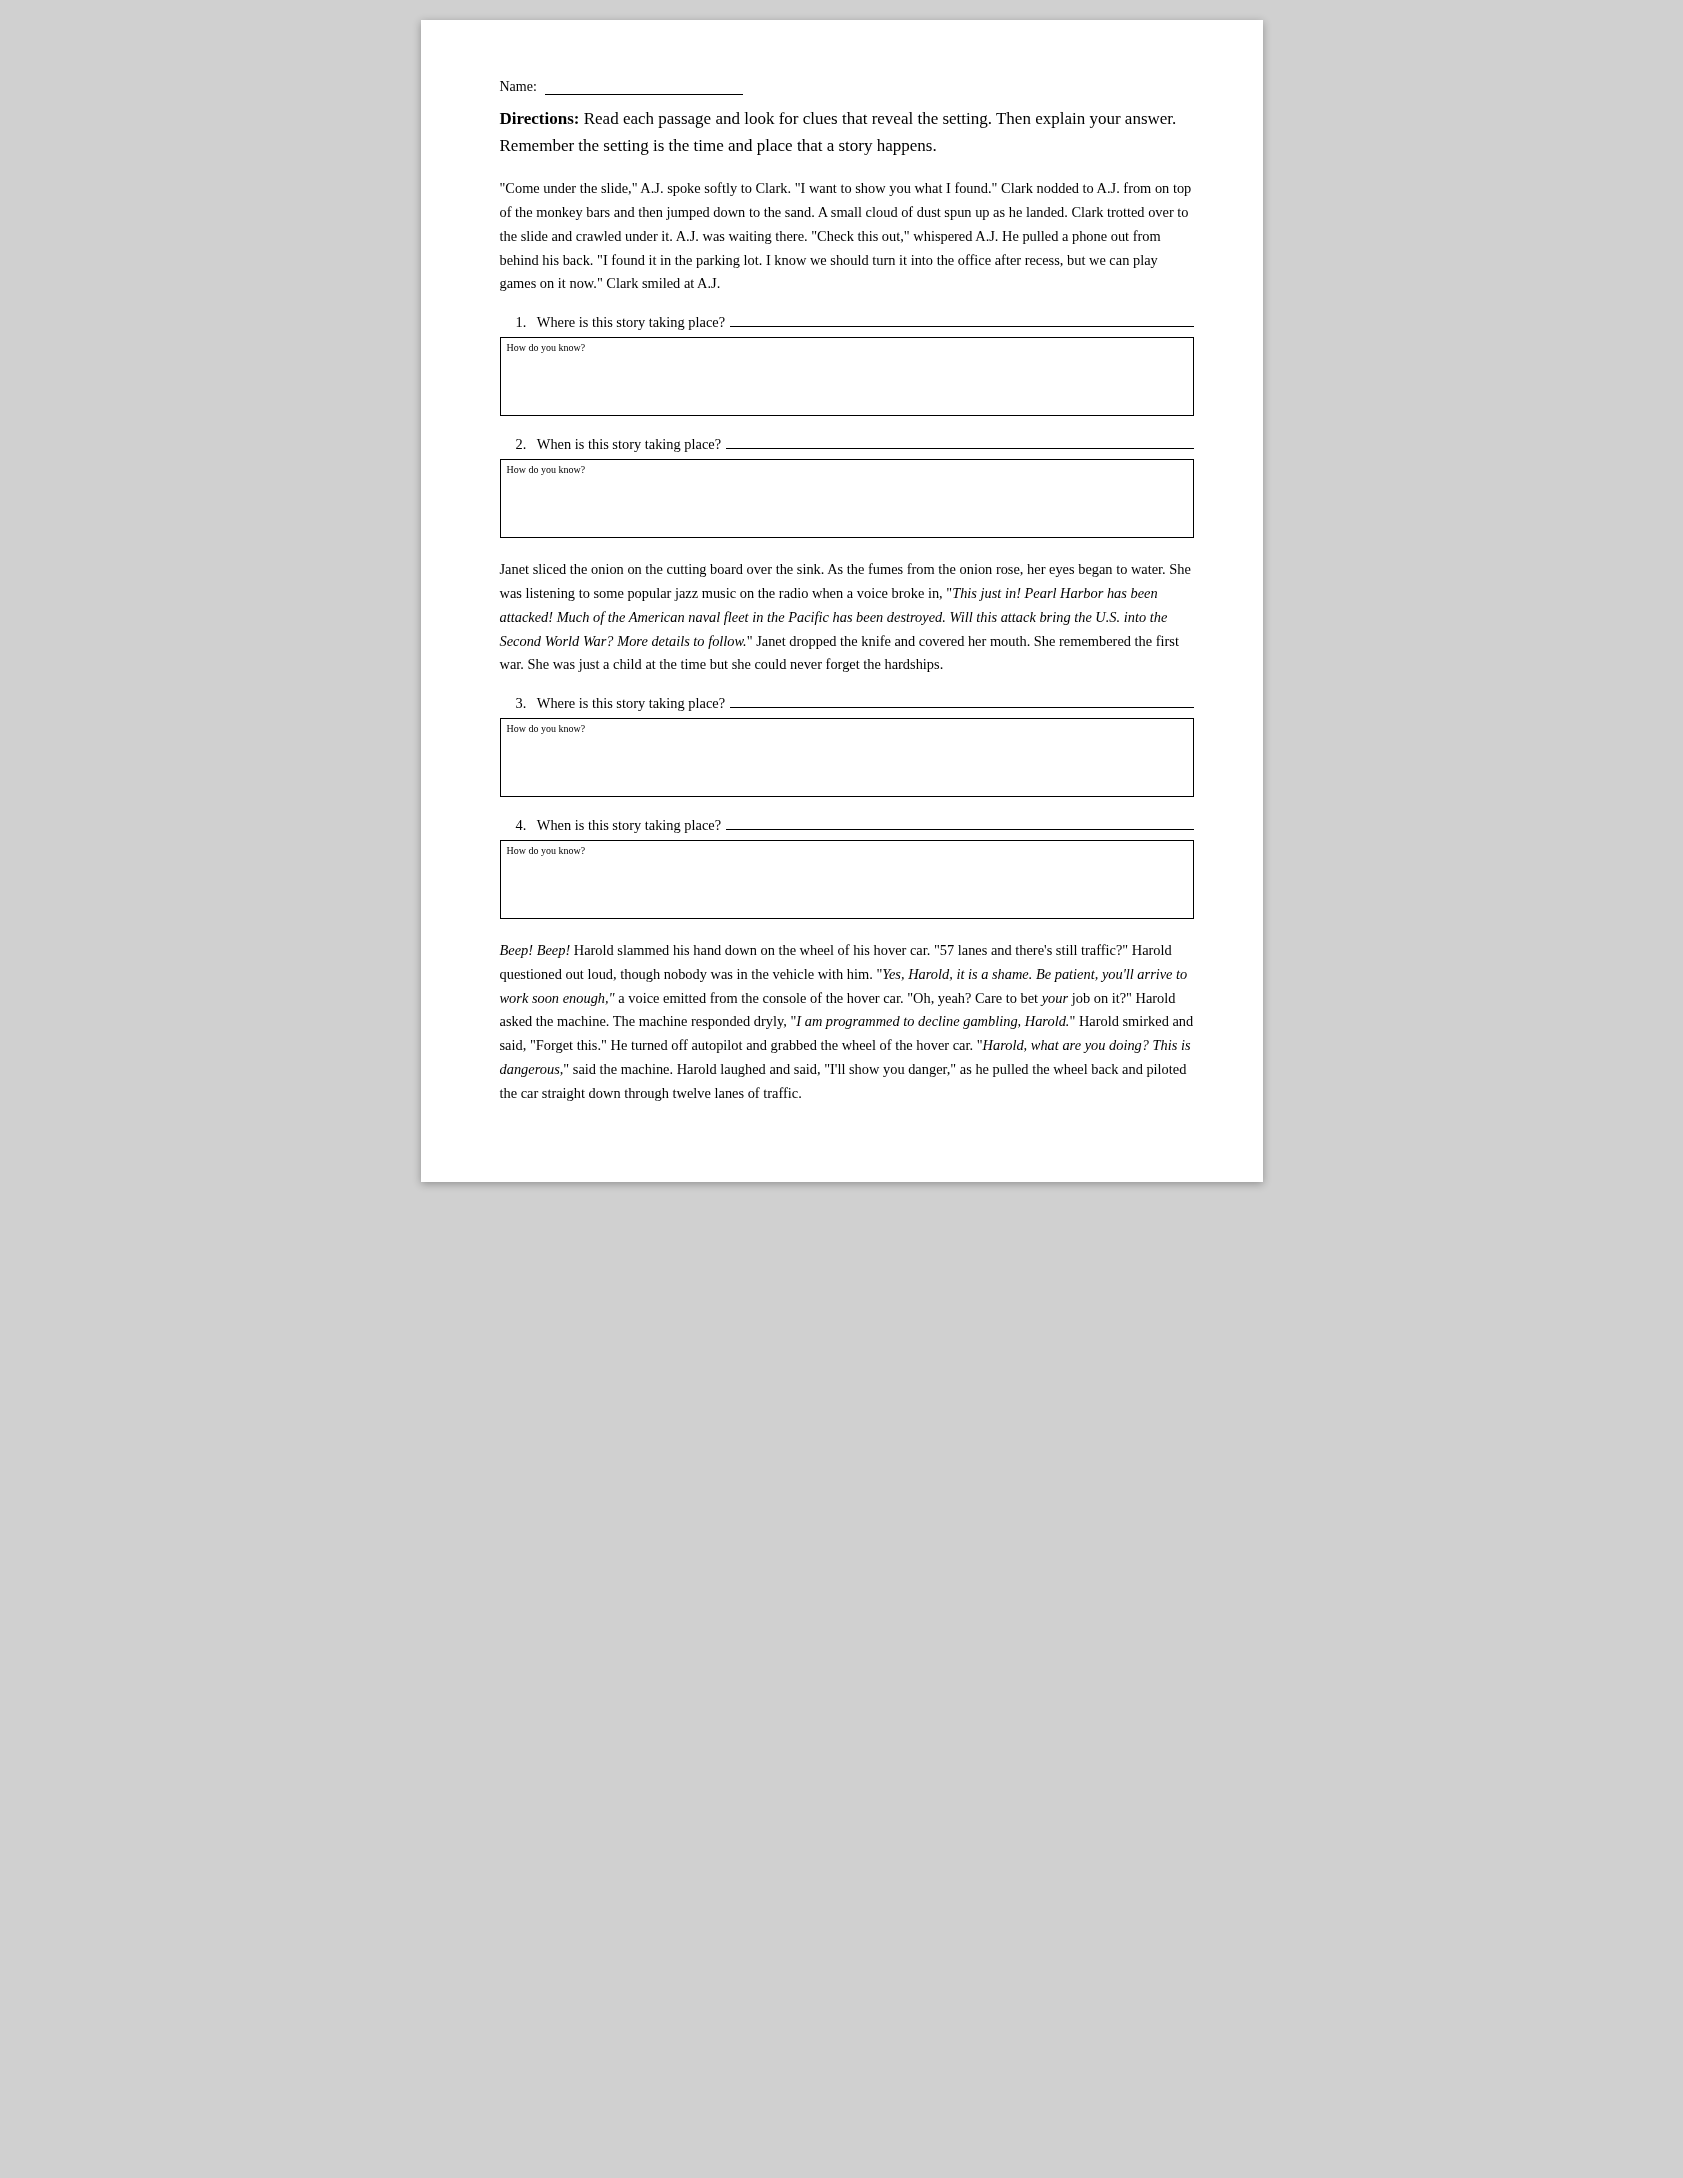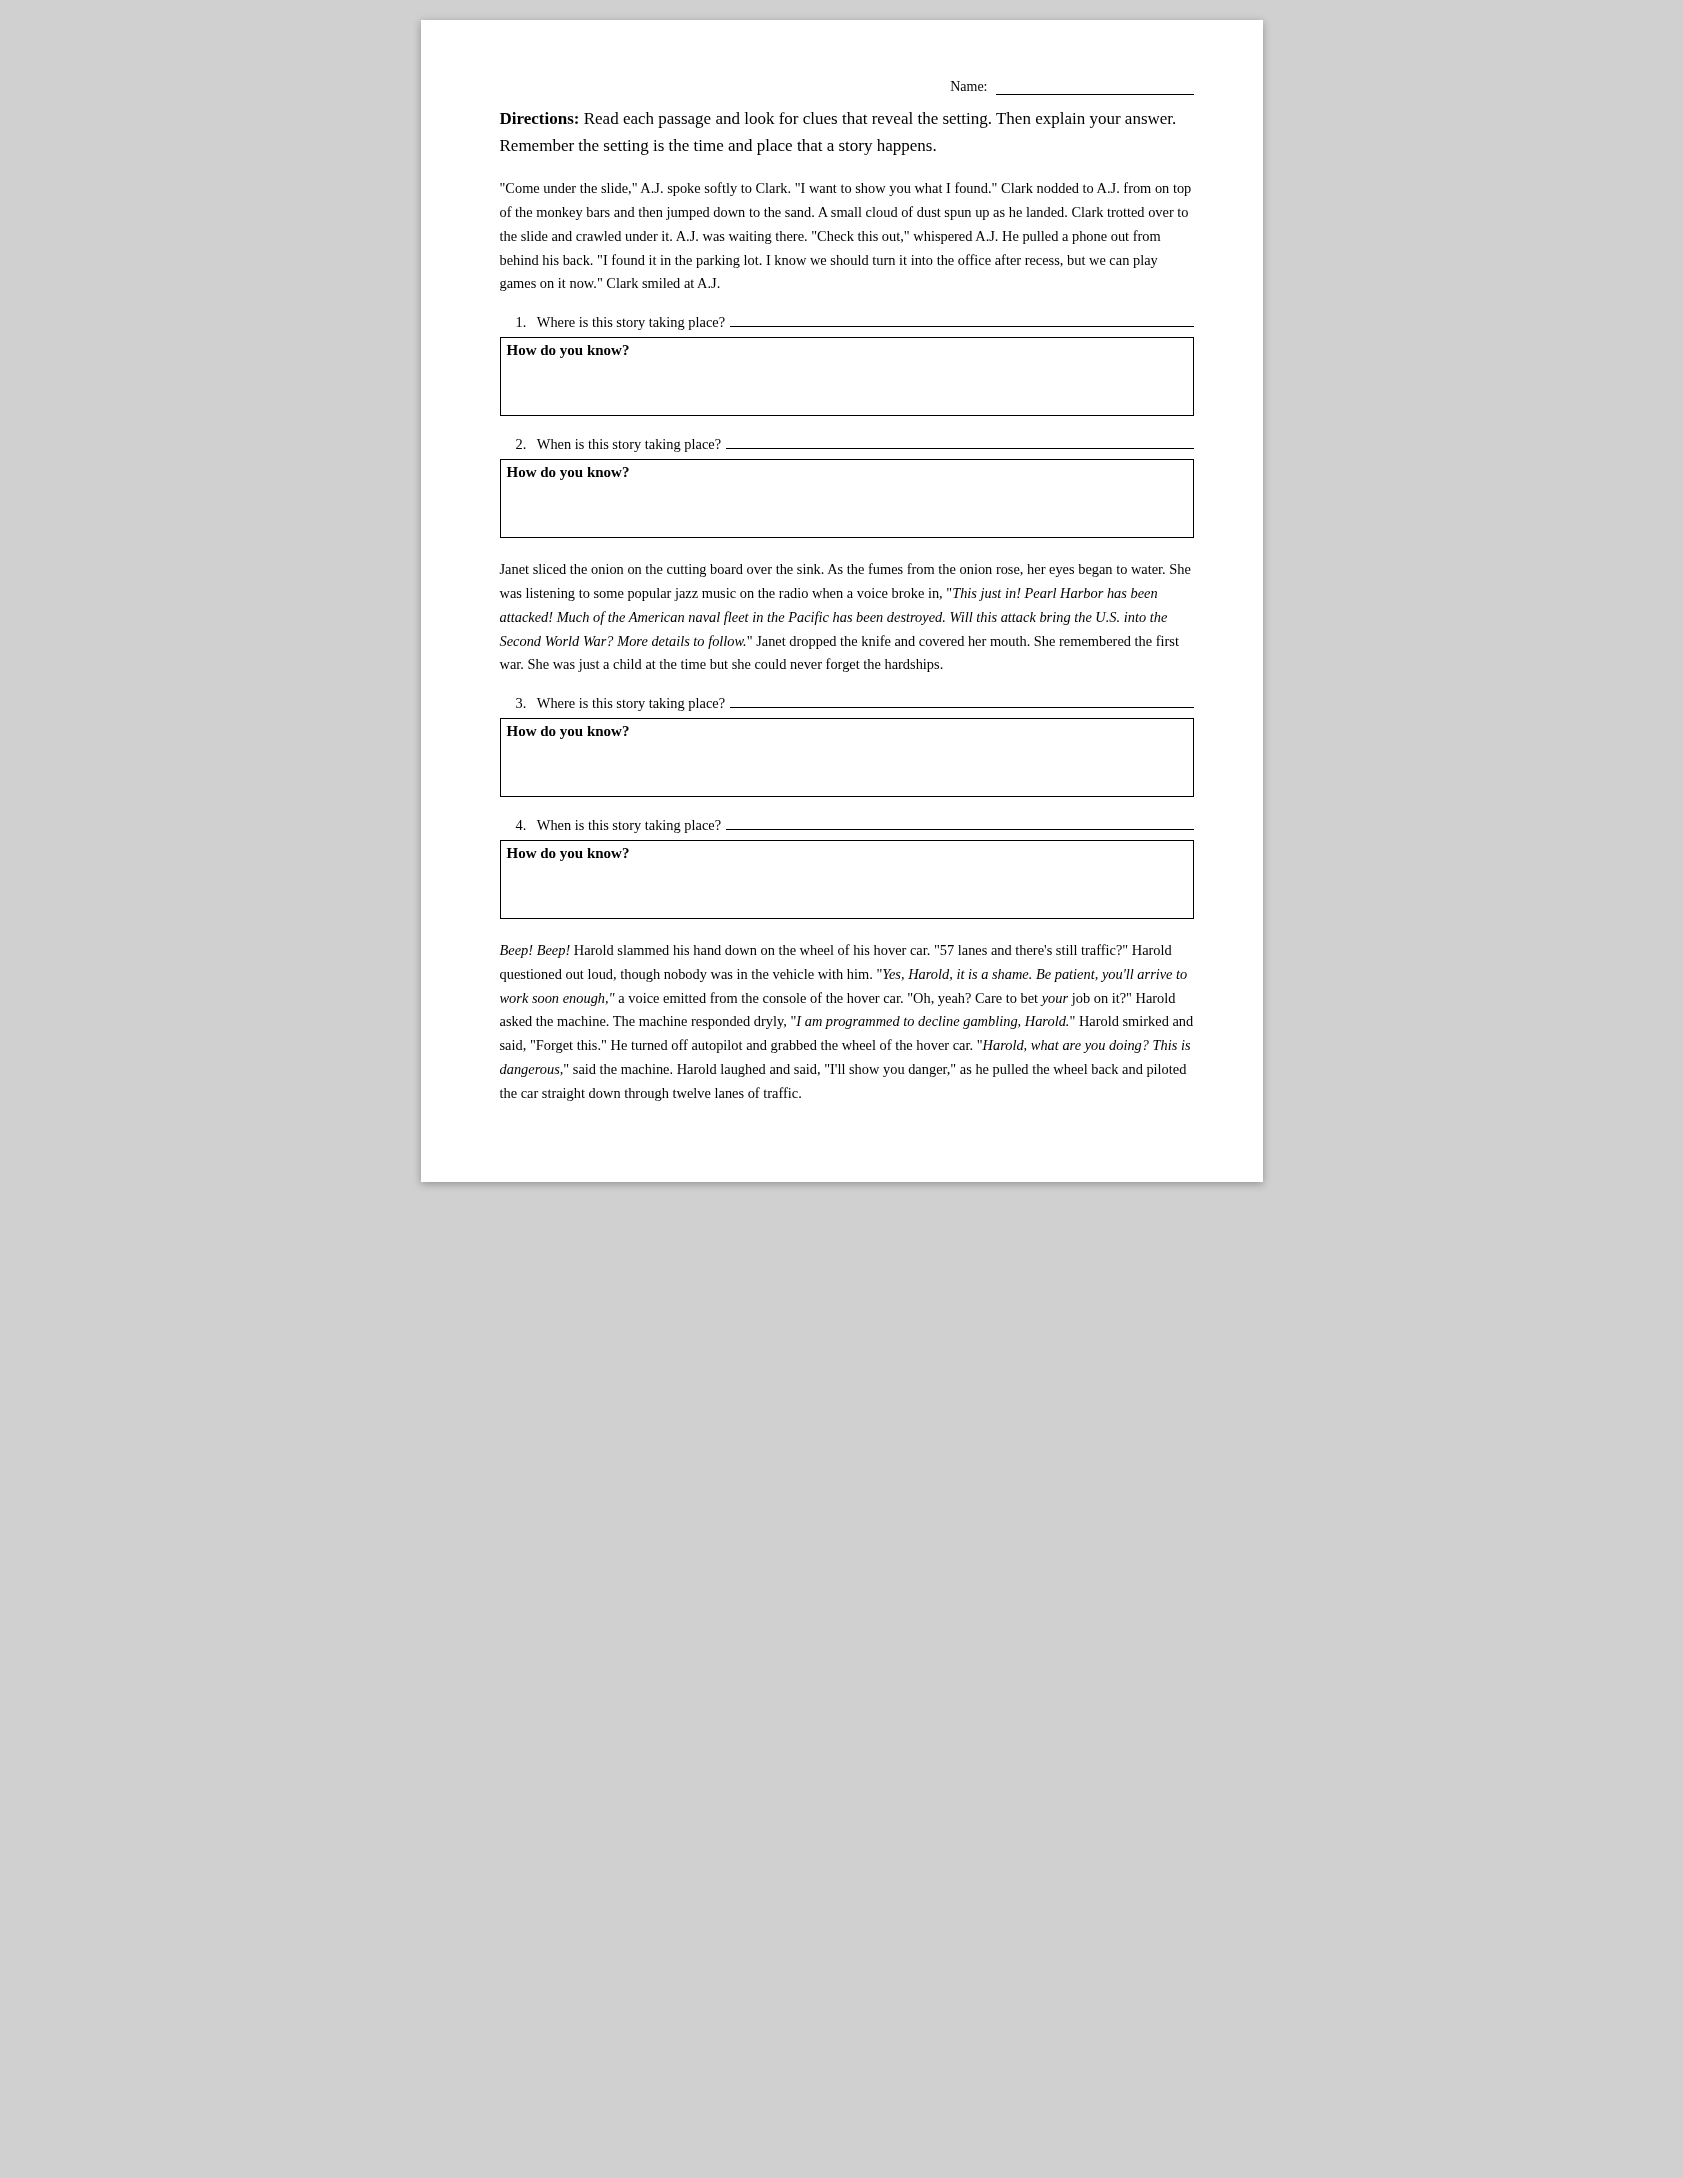--- a/index.html
+++ b/index.html
@@ -21,21 +21,20 @@
       width: 842px;
       min-height: 1089px;
       background: #ffffff;
       padding: 59px 69px 59px 79px;
       position: relative;
       box-shadow: 0 2px 8px rgba(0,0,0,0.3);
     }
 
     .name-line {
       display: flex;
-      justify-content: flex-end;
       margin-bottom: 10px;
       font-size: 14px;
     }
 
     .name-label {
       margin-right: 8px;
     }
 
     .name-underline {
       border-bottom: 1px solid #000;
@@ -92,26 +91,25 @@
     .how-box {
       border: 1px solid #000;
       width: 100%;
       height: 79px;
       margin-bottom: 20px;
       padding: 4px 6px;
       position: relative;
     }
 
     .how-label {
-      font-size: 15px;
+      font-size: 10px;
       position: absolute;
       top: 4px;
       left: 6px;
       color: #000;
-      font-weight: bold;
     }
   </style>
 </head>
 <body>
 
 <div class="page">
 
   <div class="name-line">
     <span class="name-label">Name:</span>
     <span class="name-underline"></span>

